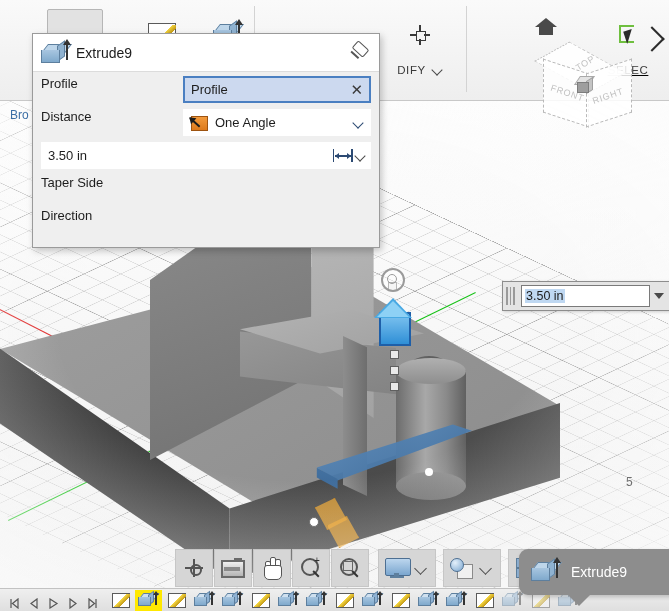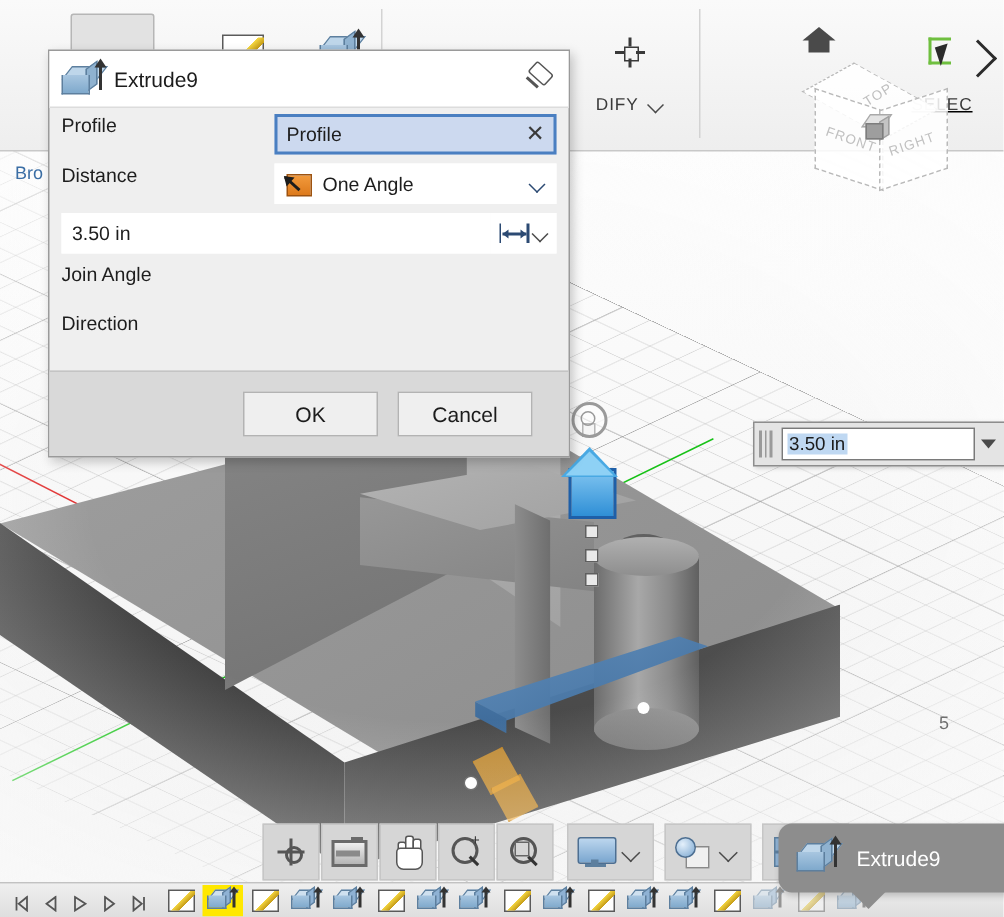--- a/index.html
+++ b/index.html
@@ -663,32 +663,28 @@
               <i class="ln"></i>
               <i class="t1"></i>
               <i class="t2"></i>
           </span>
           <span class="chev dchev" style="margin:0;"></span>
         </div>
       </div>
     </div>
 
     <div class="row">
-      <span class="lbl">Join Angle</span>
+      <span class="lbl">Taper Side</span>
     </div>
 
     <div class="row" style="margin-bottom:6px;">
       <span class="lbl">Direction</span>
     </div>
   </div>
 
-  <div id="dlg-footer">
-    <button class="dbtn">OK</button>
-    <button class="dbtn">Cancel</button>
-  </div>
 </div>
 
 <div id="navbar">
   <div class="nav-btn">
     <span class="i-orbit">
         <i class="vv"></i>
         <i class="hh"></i>
         <i class="dot"></i>
       </span>
   </div>

